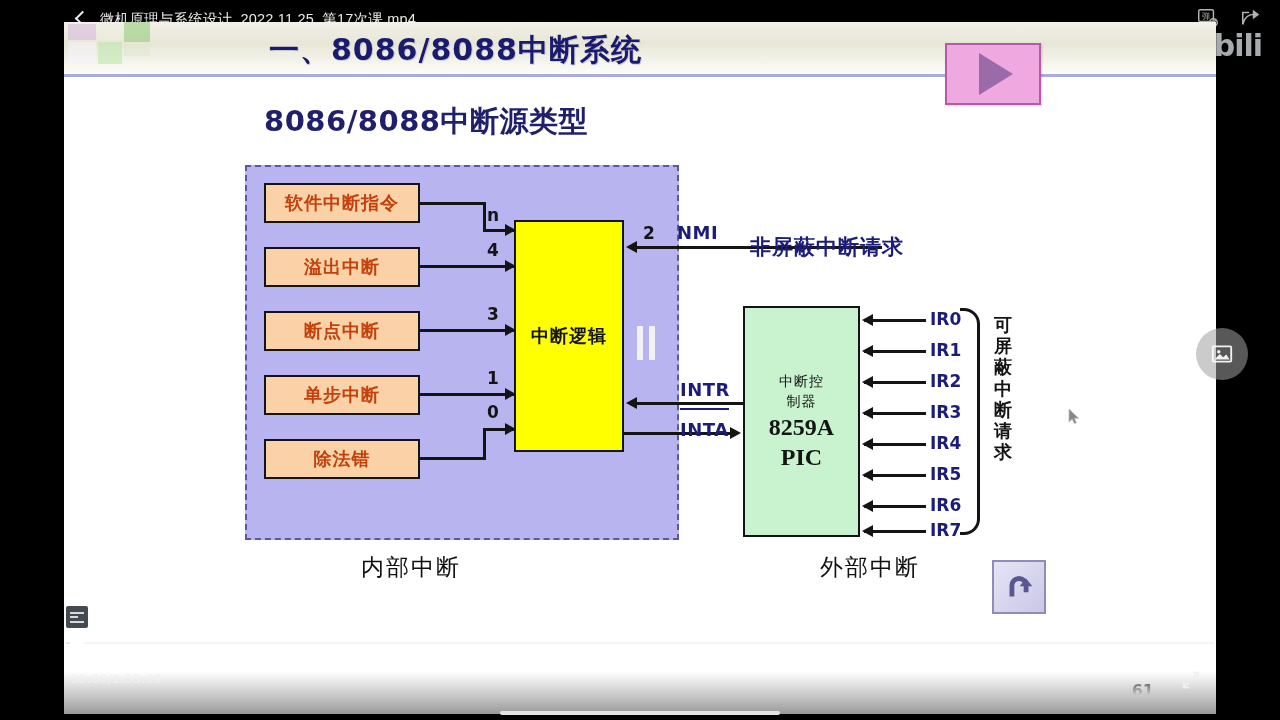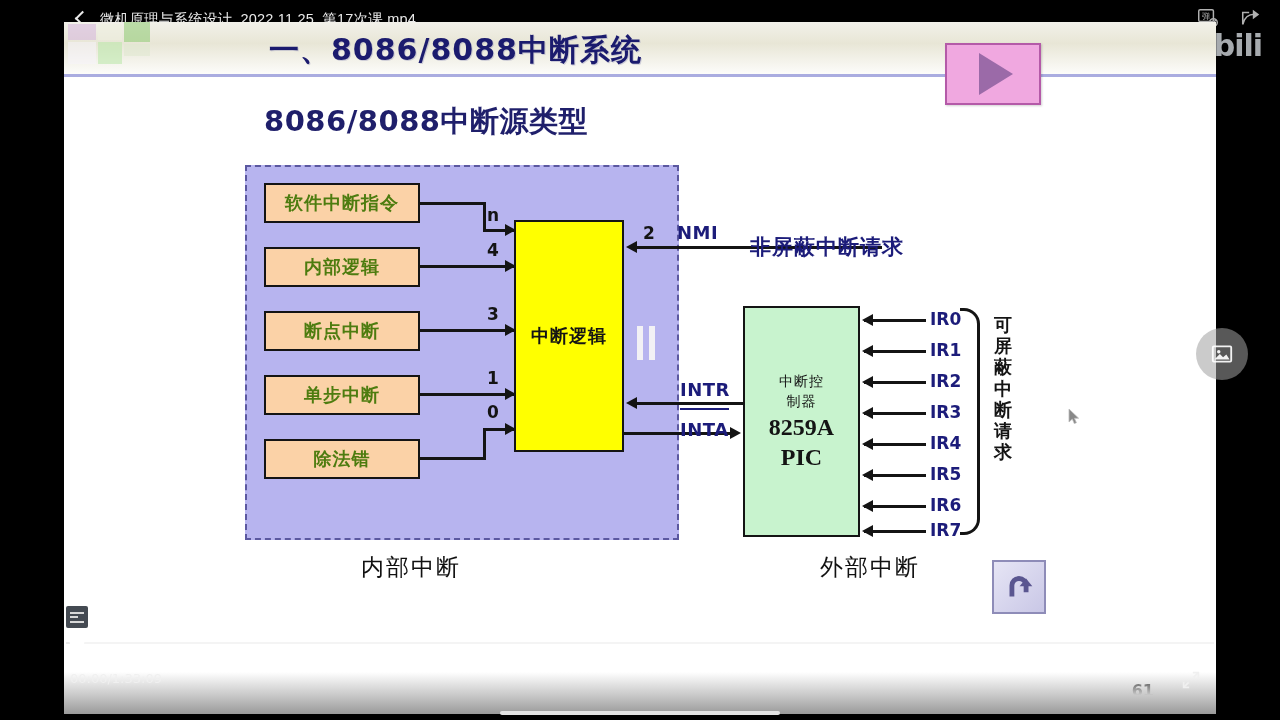--- a/index.html
+++ b/index.html
@@ -106,21 +106,21 @@
   .cpu-caption {
     position: absolute; left: 335px; top: 475px; width: 280px;
     font-size: 19px; font-weight: bold; color: #101048;
     font-family: "DejaVu Serif", serif;
   }
 
   .src-box {
     position: absolute; width: 156px; height: 40px;
     background: #fbd2a7; border: 2.5px solid #141414;
     display: flex; align-items: center; justify-content: center;
-    font-size: 18px; font-weight: bold; color: #4d7c0f;
+    font-size: 18px; font-weight: bold; color: #c2410c;
     font-family: "DejaVu Serif", serif; letter-spacing: 1px;
   }
 
   .logic-box {
     position: absolute; left: 450px; top: 198px; width: 110px; height: 232px;
     background: #ffff00; border: 2.5px solid #141414;
     display: flex; align-items: center; justify-content: center;
     font-size: 18px; font-weight: bold; color: #141414;
     font-family: "DejaVu Serif", serif; letter-spacing: 1px;
   }
@@ -307,21 +307,21 @@
       </div>
 
       <div class="slide-title">一、8086/8088中断系统</div>
       <div class="slide-subtitle">8086/8088中断源类型</div>
 
       <div class="diagram">
 
         <div class="cpu-box"></div>
 
         <div class="src-box" style="left:200px; top:161px;">软件中断指令</div>
-        <div class="src-box" style="left:200px; top:225px;">内部逻辑</div>
+        <div class="src-box" style="left:200px; top:225px;">溢出中断</div>
         <div class="src-box" style="left:200px; top:289px;">断点中断</div>
         <div class="src-box" style="left:200px; top:353px;">单步中断</div>
         <div class="src-box" style="left:200px; top:417px;">除法错</div>
 
         <div class="wire wire-h" style="left:356px; top:180px; width:66px;"></div>
         <div class="wire wire-v" style="left:419px; top:180px; height:30px;"></div>
         <div class="wire wire-h" style="left:419px; top:207px; width:33px;"></div>
         <div class="arrow-r" style="left:441px; top:202px;"></div>
         <div class="vec-num" style="left:423px; top:183px;">n</div>
 

